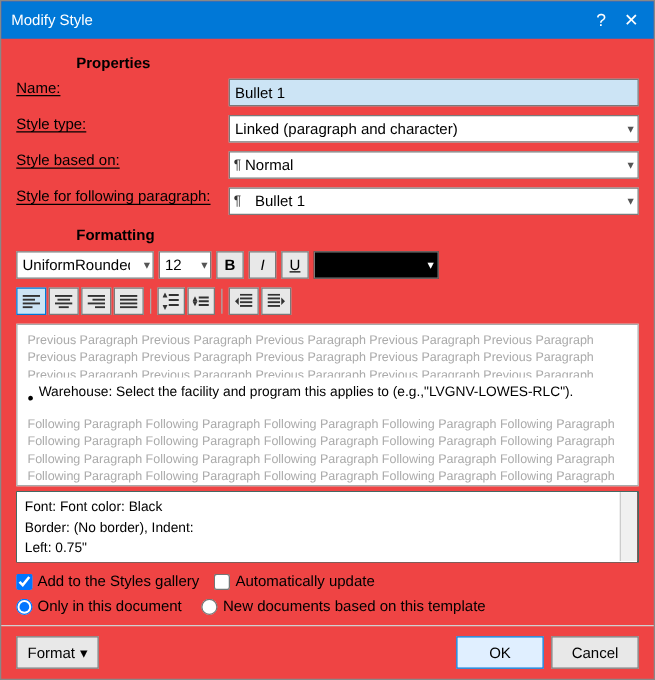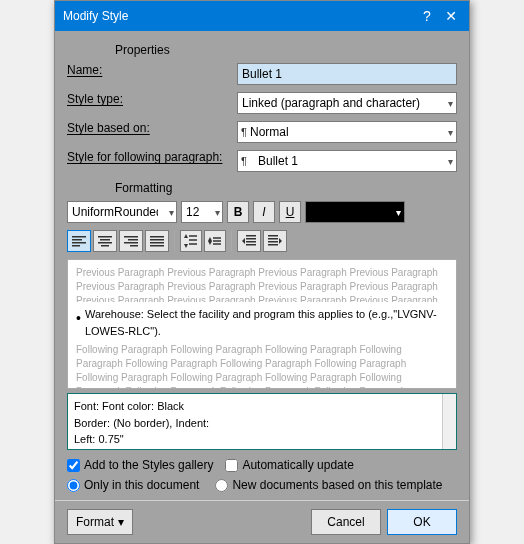--- a/index.html
+++ b/index.html
@@ -8,23 +8,23 @@
       font-size: 12px;
       background: #f0f0f0;
       display: flex;
       justify-content: center;
       align-items: center;
       width: 524px;
       height: 544px;
       overflow: hidden;
     }
     .dialog {
-      width: 416px;
+      width: 524px;
       height: 544px;
-      background: #a3a3a3;
+      background: #ef4444;
       border: 1px solid #888;
       box-shadow: 2px 2px 8px rgba(0,0,0,0.4);
       display: flex;
       flex-direction: column;
     }
     .title-bar {
       background: #0078d7;
       color: white;
       padding: 6px 8px;
       display: flex;
@@ -54,21 +54,21 @@
     .dialog-body {
       padding: 8px 12px;
       flex: 1;
       display: flex;
       flex-direction: column;
       gap: 4px;
       overflow: hidden;
     }
     .section-label {
       font-size: 12px;
-      font-weight: 400;
+      font-weight: 700;
       margin-top: 4px;
       margin-bottom: 2px;
       padding-left: 48px;
     }
     .prop-row {
       display: flex;
       align-items: flex-start;
       margin-bottom: 3px;
     }
     .prop-label {
@@ -593,18 +593,18 @@
     </div>
 
   </div>
 
   <div class="bottom-buttons">
     <button class="format-dropdown-btn">
       <span>Format</span>
       <span>▾</span>
     </button>
     <div class="action-buttons">
+      <button class="action-btn default">OK</button>
       <button class="action-btn">Cancel</button>
-      <button class="action-btn default">OK</button>
     </div>
   </div>
 
 </div>
 
 </body></html>

